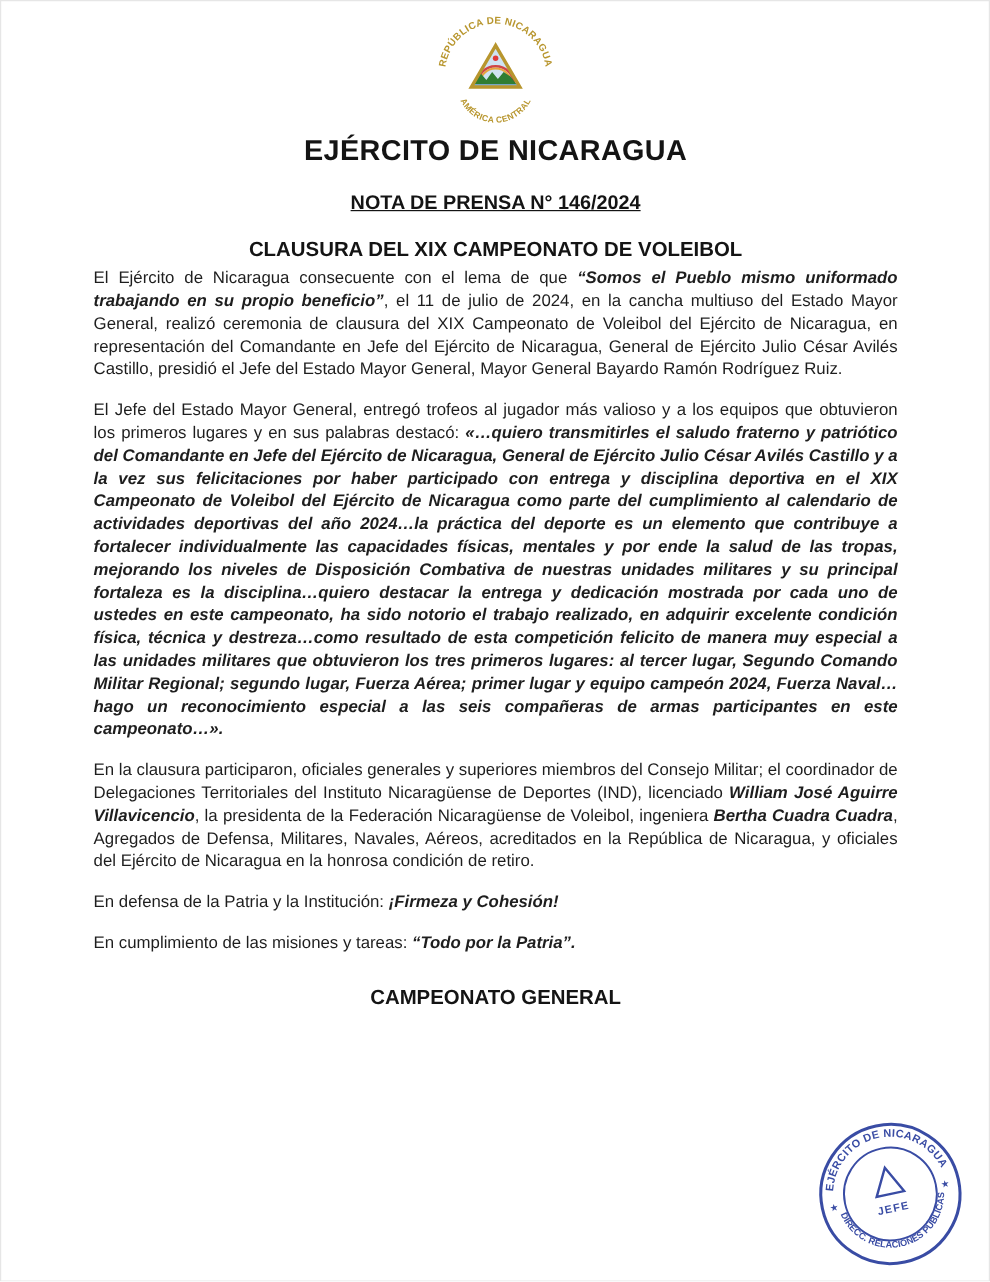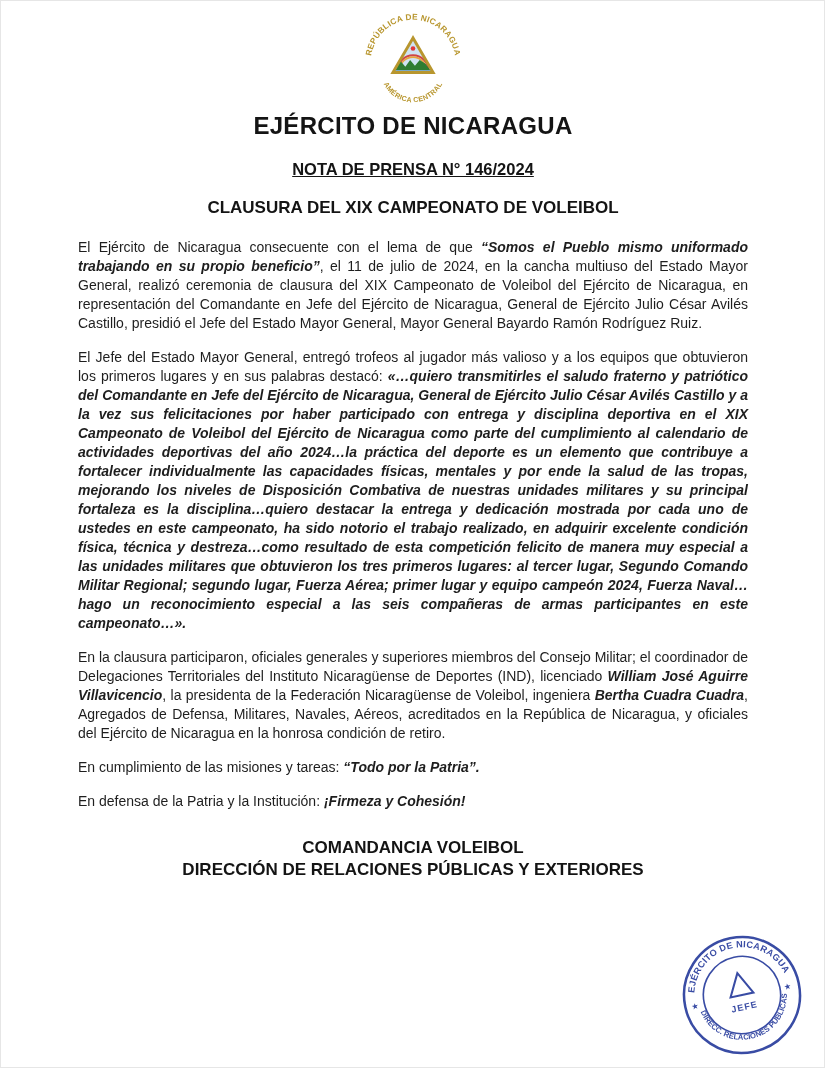--- a/index.html
+++ b/index.html
@@ -6,21 +6,21 @@
   html, body { margin: 0; padding: 0; }
   body { background: #ffffff; font-family: "Liberation Sans", sans-serif; }
   .page {
     width: 825px; height: 1068px; margin: 0 auto; background: #ffffff;
     position: relative; padding: 12px 77px 0 78px; color: #1e1e1e;
     overflow: hidden; box-shadow: 0 0 0 1px #e6e6e6 inset;
   }
   .logo-wrap { text-align: center; height: 96px; }
   .title { text-align: center; font-weight: bold; font-size: 24px; letter-spacing: 0.3px; margin: 4px 0 0; color: #141414; }
   .nota { text-align: center; font-weight: bold; font-size: 16.5px; text-decoration: underline; margin: 20px 0 2px; color: #141414; }
-  .headline { text-align: center; font-weight: bold; font-size: 17px; margin: 19px 0 20px; color: #141414; }
+  .headline { text-align: center; font-weight: bold; font-size: 17px; margin: 19px 0 4px; color: #141414; }
   p.bodytext { font-size: 14px; line-height: 19px; text-align: justify; margin: 0 0 15px; }
   .b { font-weight: normal; }
   .bi { font-weight: bold; font-style: italic; }
   .footer { text-align: center; font-weight: bold; font-size: 17px; line-height: 22px; margin-top: 26px; color: #141414; }
   .seal { position: absolute; right: 22px; bottom: 12px; transform: rotate(-12deg); opacity: 0.93; }
 </style>
 </head>
 <body>
 
 <div class="page">
@@ -55,28 +55,27 @@
   <div class="title">EJÉRCITO DE NICARAGUA</div>
   <div class="nota">NOTA DE PRENSA N° 146/2024</div>
   <div class="headline">CLAUSURA DEL XIX CAMPEONATO DE VOLEIBOL</div>
 
   <p class="bodytext"><span>El Ejército de Nicaragua consecuente con el lema de que </span><span class="bi">“Somos el Pueblo mismo uniformado trabajando en su propio beneficio”</span><span>, el 11 de julio de 2024, en la cancha multiuso del Estado Mayor General, realizó ceremonia de clausura del </span><span class="b">XIX Campeonato de Voleibol del Ejército de Nicaragua</span><span>, en representación del Comandante en Jefe del Ejército de Nicaragua, General de Ejército </span><span class="b">Julio César Avilés Castillo</span><span>, presidió el Jefe del Estado Mayor General, Mayor General </span><span class="b">Bayardo Ramón Rodríguez Ruiz</span><span>.</span></p>
 
   <p class="bodytext"><span>El Jefe del Estado Mayor General, entregó trofeos al jugador más valioso y a los equipos que obtuvieron los primeros lugares y en sus palabras destacó: </span><span class="bi">«…quiero transmitirles el saludo fraterno y patriótico del Comandante en Jefe del Ejército de Nicaragua, General de Ejército Julio César Avilés Castillo y a la vez sus felicitaciones por haber participado con entrega y disciplina deportiva en el XIX Campeonato de Voleibol del Ejército de Nicaragua como parte del cumplimiento al calendario de actividades deportivas del año 2024…la práctica del deporte es un elemento que contribuye a fortalecer individualmente las capacidades físicas, mentales y por ende la salud de las tropas, mejorando los niveles de Disposición Combativa de nuestras unidades militares y su principal fortaleza es la disciplina…quiero destacar la entrega y dedicación mostrada por cada uno de ustedes en este campeonato, ha sido notorio el trabajo realizado, en adquirir excelente condición física, técnica y destreza…como resultado de esta competición felicito de manera muy especial a las unidades militares que obtuvieron los tres primeros lugares: al tercer lugar, Segundo Comando Militar Regional; segundo lugar, Fuerza Aérea; primer lugar y equipo campeón 2024, Fuerza Naval…hago un reconocimiento especial a las seis compañeras de armas participantes en este campeonato…».</span></p>
 
   <p class="bodytext"><span>En la clausura participaron, oficiales generales y superiores miembros del Consejo Militar; el coordinador de Delegaciones Territoriales del Instituto Nicaragüense de Deportes (IND), licenciado </span><span class="bi">William José Aguirre Villavicencio</span><span>, la presidenta de la Federación Nicaragüense de Voleibol, ingeniera </span><span class="bi">Bertha Cuadra Cuadra</span><span>, Agregados de Defensa, Militares, Navales, Aéreos, acreditados en la República de Nicaragua, y oficiales del Ejército de Nicaragua en la honrosa condición de retiro.</span></p>
 
+  <p class="bodytext"><span>En defensa de la Patria y la Institución: </span><span class="bi">¡Firmeza y Cohesión!</span></p>
+
   <p class="bodytext"><span>En cumplimiento de las misiones y tareas: </span><span class="bi">“Todo por la Patria”.</span></p>
-
-  <p class="bodytext"><span>En defensa de la Patria y la Institución: </span><span class="bi">¡Firmeza y Cohesión!</span></p>
 
 
   <div class="footer">
-    <div>COMANDANCIA VOLEIBOL</div>
-    <div>DIRECCIÓN DE RELACIONES PÚBLICAS Y EXTERIORES</div>
+    <div>CAMPEONATO GENERAL</div>
   </div>
 
   <svg class="seal" width="122" height="122" viewBox="0 0 120 120" xmlns="http://www.w3.org/2000/svg" xmlns:xlink="http://www.w3.org/1999/xlink">
     <defs>
       <path id="seal-arc-top" d="M 13,60 A 47,47 0 0 1 107,60" fill="none"></path>
       <path id="seal-arc-bottom" d="M 16,60 A 44,44 0 0 0 104,60" fill="none"></path>
     </defs>
     <circle cx="60" cy="60" r="57" fill="none" stroke-width="2.5" stroke="#2b3f9e"></circle>
     <circle cx="60" cy="60" r="38" fill="none" stroke-width="1.6" stroke="#2b3f9e"></circle>
     <text font-size="9" font-weight="bold" letter-spacing="0.3" fill="#2b3f9e">

